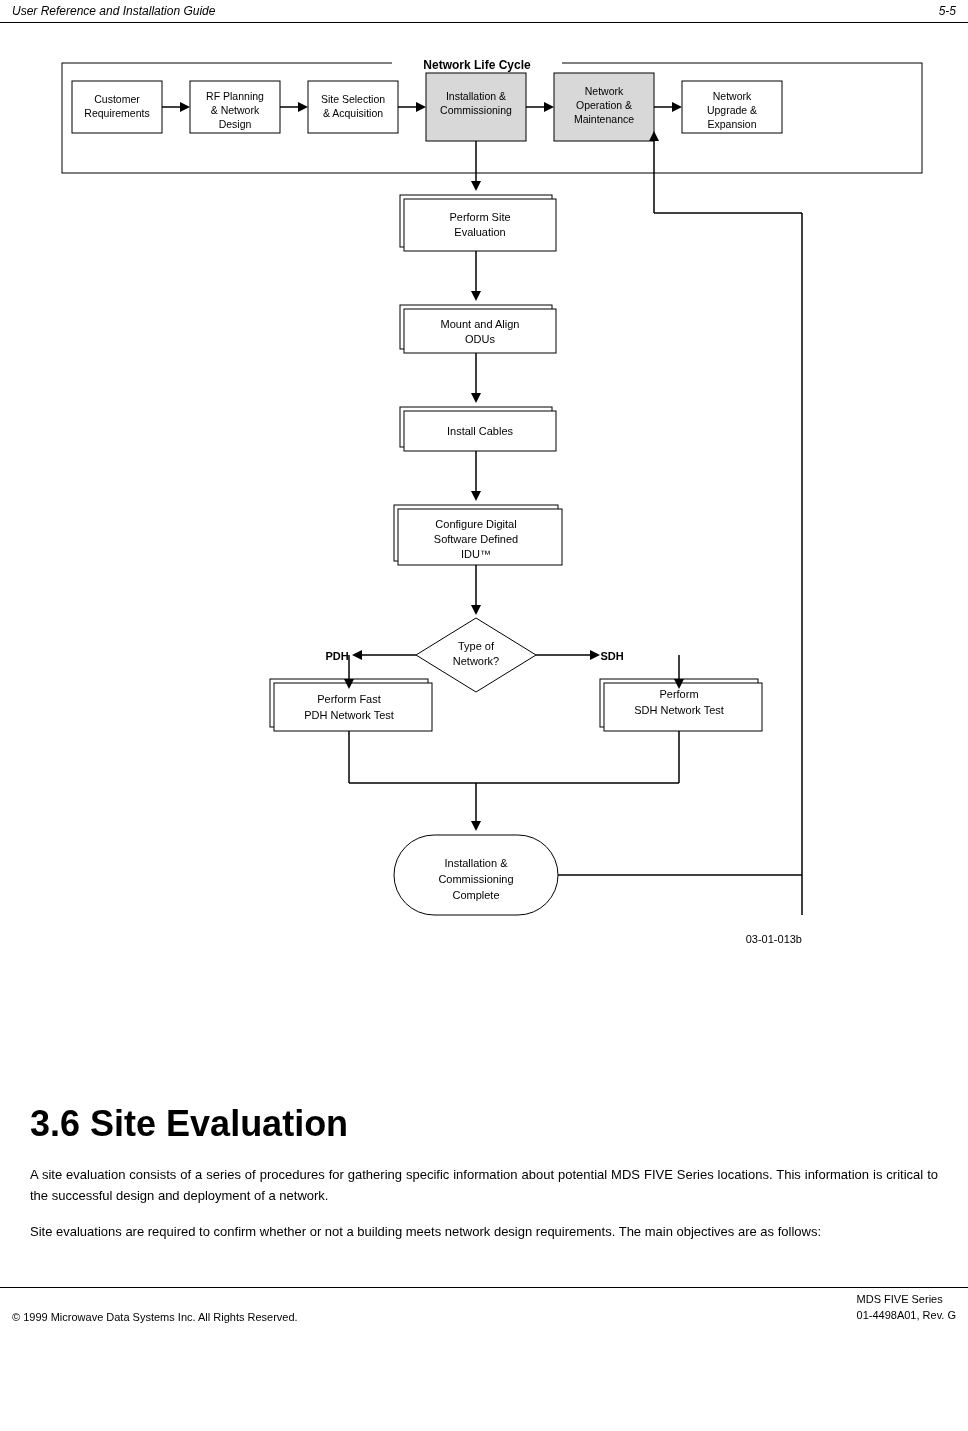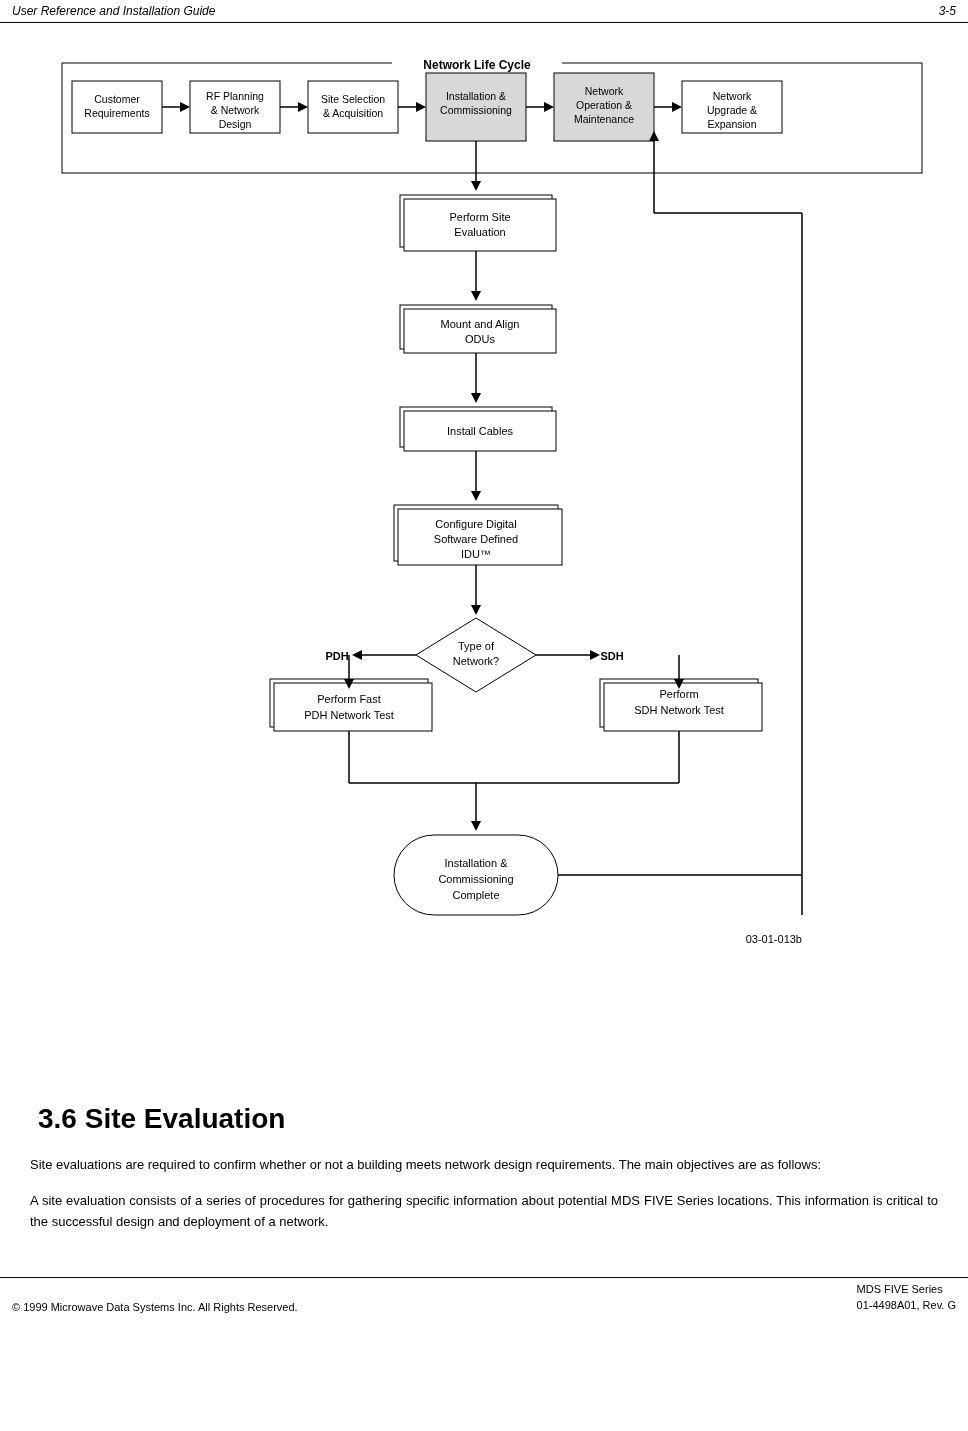--- a/index.html
+++ b/index.html
@@ -20,24 +20,23 @@
       font-size: 12px;
       font-style: italic;
     }
 
     .diagram-container {
       padding: 20px 42px;
       position: relative;
     }
 
     .section-heading {
-      font-size: 28px;
+      font-size: 36px;
       font-weight: bold;
       padding: 20px 30px 10px;
-      margin-left: 8px;
     }
 
     .body-text {
       padding: 10px 30px;
       font-size: 13px;
       line-height: 1.6;
       text-align: justify;
     }
 
     .body-text p {
@@ -63,21 +62,21 @@
     .svg-diagram {
       display: block;
       margin: 0 auto;
     }
   </style>
 </head>
 <body>
 
 <div class="page-header">
   <span>User Reference and Installation Guide</span>
-  <span>3-5</span>
+  <span>5-5</span>
 </div>
 
 <div class="diagram-container">
   <svg class="svg-diagram" width="900" height="1020" viewBox="0 0 900 1020">
 
     <rect x="20" y="20" width="860" height="110" fill="none" stroke="#000" stroke-width="1"></rect>
 
     <rect x="350" y="12" width="170" height="18" fill="#fff"></rect>
     <text x="435" y="26" text-anchor="middle" font-size="12" font-weight="bold" font-family="Arial">Network Life Cycle</text>
 
@@ -212,22 +211,22 @@
 
     <text x="760" y="900" text-anchor="end" font-size="11" font-family="Arial">03-01-013b</text>
   </svg>
 </div>
 
 <div class="section-heading">
   <span>3.6  </span><span>Site Evaluation</span>
 </div>
 
 <div class="body-text">
+  <p>A site evaluation consists of a series of procedures for gathering specific information about potential MDS FIVE Series locations.  This information is critical to the successful design and deployment of a network.</p>
   <p>Site evaluations are required to confirm whether or not a building meets network design requirements.  The main objectives are as follows:</p>
-  <p>A site evaluation consists of a series of procedures for gathering specific information about potential MDS FIVE Series locations.  This information is critical to the successful design and deployment of a network.</p>
 </div>
 
 <div class="page-footer">
   <span>© 1999 Microwave Data Systems Inc.  All Rights Reserved.</span>
   <div class="footer-right">
     <div>MDS FIVE Series</div>
     <div>01-4498A01, Rev. G</div>
   </div>
 </div>
 

